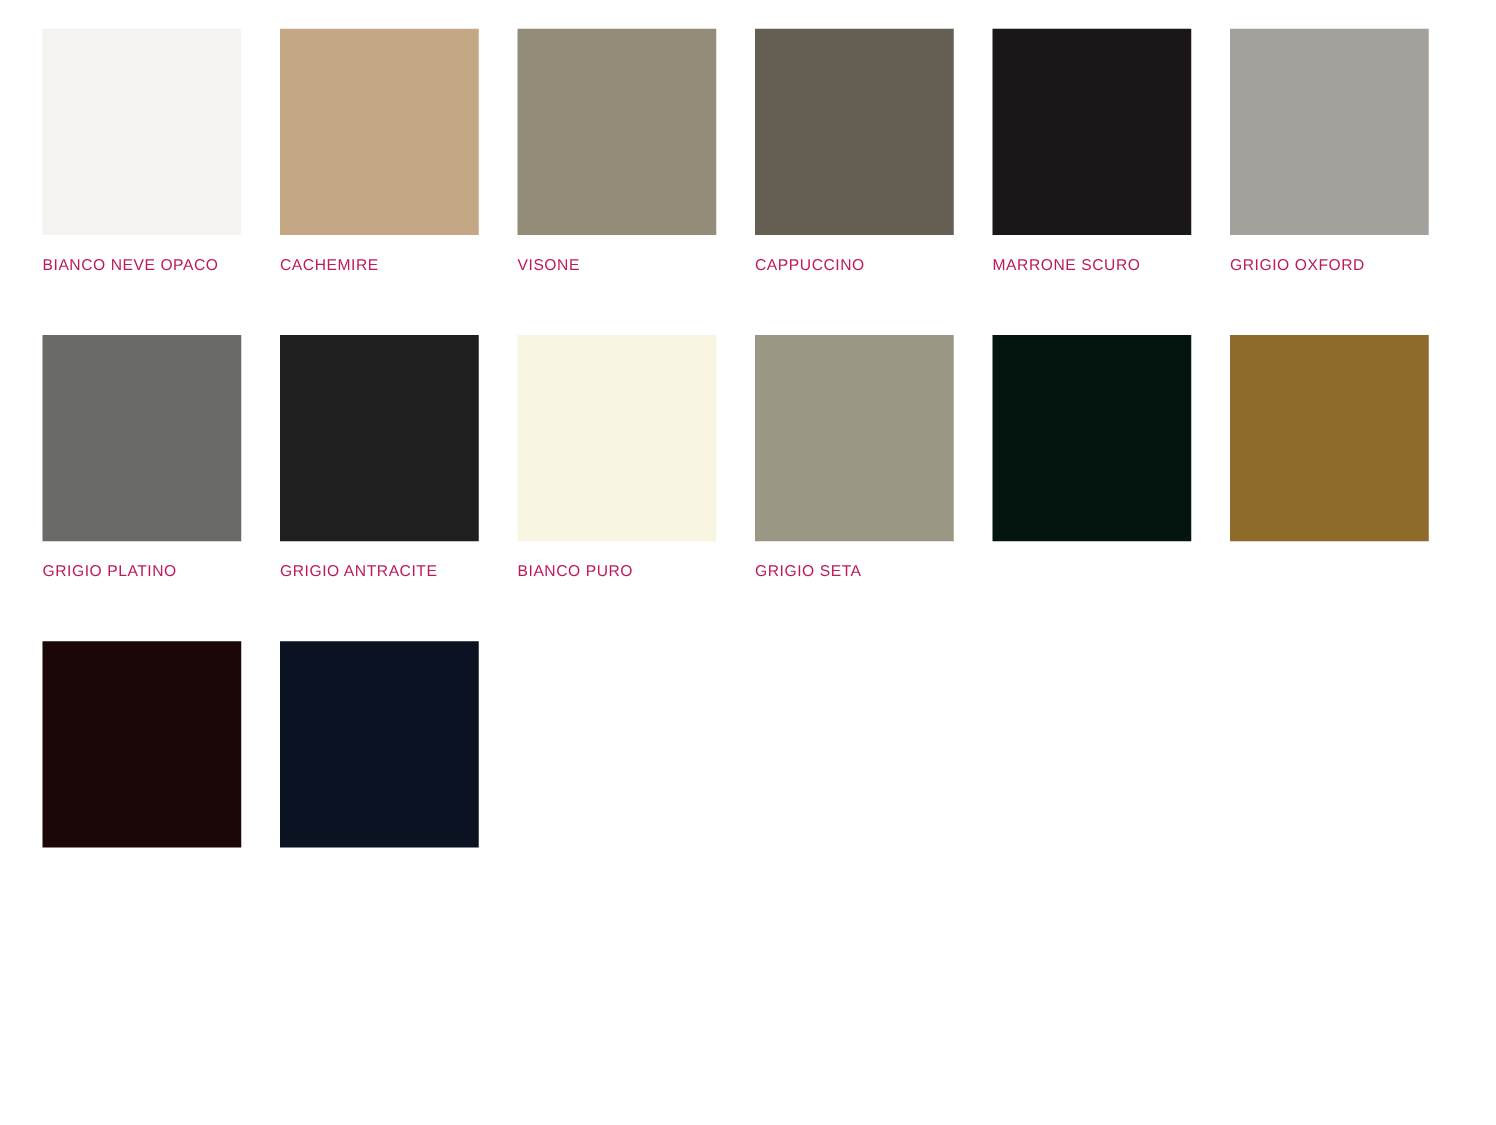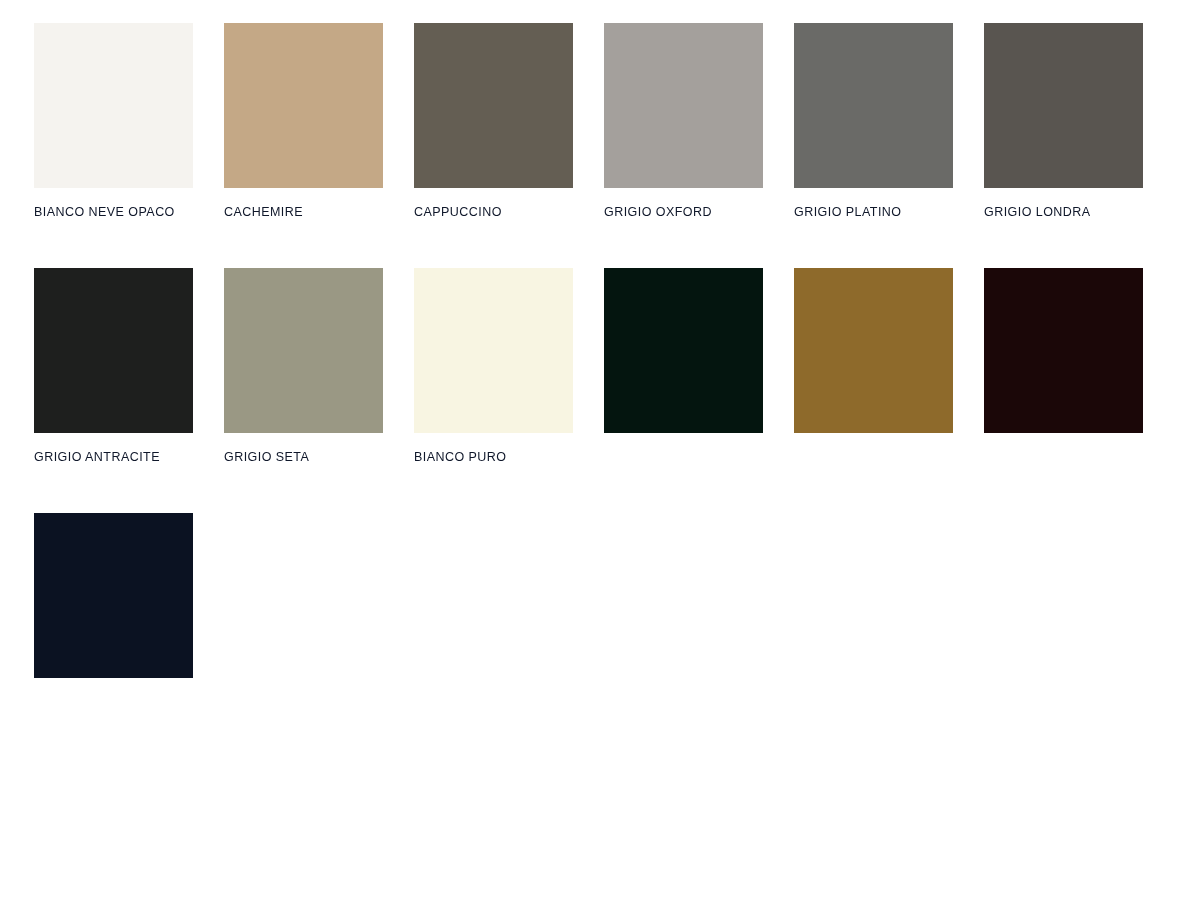--- a/index.html
+++ b/index.html
@@ -34,65 +34,69 @@
     height: 165px;
     display: block;
     background: #ffffff;
   }
   .swatch-label {
     display: block;
     margin-top: 17px;
     font-size: 12.5px;
     line-height: 14px;
     letter-spacing: 0.45px;
-    color: #0f172a;
+    color: #be185d;
     text-transform: uppercase;
     white-space: nowrap;
     font-weight: 400;
   }
 </style>
 </head>
 <body style="background: rgb(255, 255, 255);">
 
 <main id="palette-grid">
     <div class="swatch-card">
       <div class="swatch-chip" style="background-color: rgb(245, 243, 239);"></div>
       <span class="swatch-label">BIANCO NEVE OPACO</span>
     </div>
     <div class="swatch-card">
       <div class="swatch-chip" style="background-color: rgb(196, 168, 134);"></div>
       <span class="swatch-label">CACHEMIRE</span>
     </div>
     <div class="swatch-card">
+      <div class="swatch-chip" style="background-color: rgb(147, 140, 120);"></div>
+      <span class="swatch-label">VISONE</span>
+    </div>
+    <div class="swatch-card">
       <div class="swatch-chip" style="background-color: rgb(100, 94, 83);"></div>
       <span class="swatch-label">CAPPUCCINO</span>
+    </div>
+    <div class="swatch-card">
+      <div class="swatch-chip" style="background-color: rgb(27, 23, 24);"></div>
+      <span class="swatch-label">MARRONE SCURO</span>
     </div>
     <div class="swatch-card">
       <div class="swatch-chip" style="background-color: rgb(164, 160, 156);"></div>
       <span class="swatch-label">GRIGIO OXFORD</span>
     </div>
     <div class="swatch-card">
       <div class="swatch-chip" style="background-color: rgb(106, 106, 103);"></div>
       <span class="swatch-label">GRIGIO PLATINO</span>
     </div>
     <div class="swatch-card">
-      <div class="swatch-chip" style="background-color: rgb(89, 85, 80);"></div>
-      <span class="swatch-label">GRIGIO LONDRA</span>
-    </div>
-    <div class="swatch-card">
       <div class="swatch-chip" style="background-color: rgb(30, 31, 30);"></div>
       <span class="swatch-label">GRIGIO ANTRACITE</span>
     </div>
     <div class="swatch-card">
+      <div class="swatch-chip" style="background-color: rgb(248, 245, 226);"></div>
+      <span class="swatch-label">BIANCO PURO</span>
+    </div>
+    <div class="swatch-card">
       <div class="swatch-chip" style="background-color: rgb(154, 152, 132);"></div>
       <span class="swatch-label">GRIGIO SETA</span>
-    </div>
-    <div class="swatch-card">
-      <div class="swatch-chip" style="background-color: rgb(248, 245, 226);"></div>
-      <span class="swatch-label">BIANCO PURO</span>
     </div>
     <div class="swatch-card">
       <div class="swatch-chip" style="background-color: rgb(4, 21, 15);"></div>
     </div>
     <div class="swatch-card">
       <div class="swatch-chip" style="background-color: rgb(142, 106, 43);"></div>
     </div>
     <div class="swatch-card">
       <div class="swatch-chip" style="background-color: rgb(27, 7, 8);"></div>
     </div>

